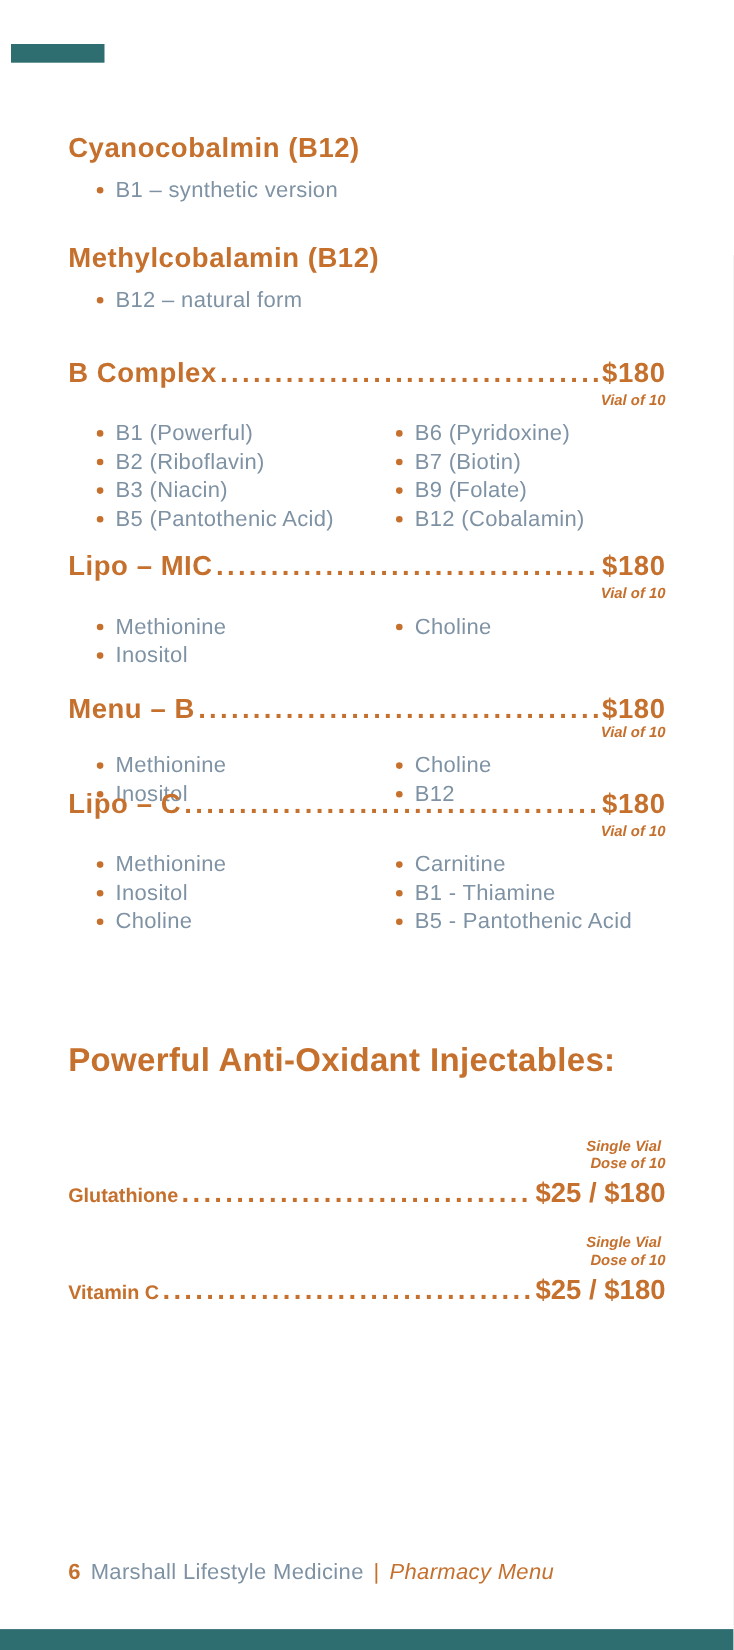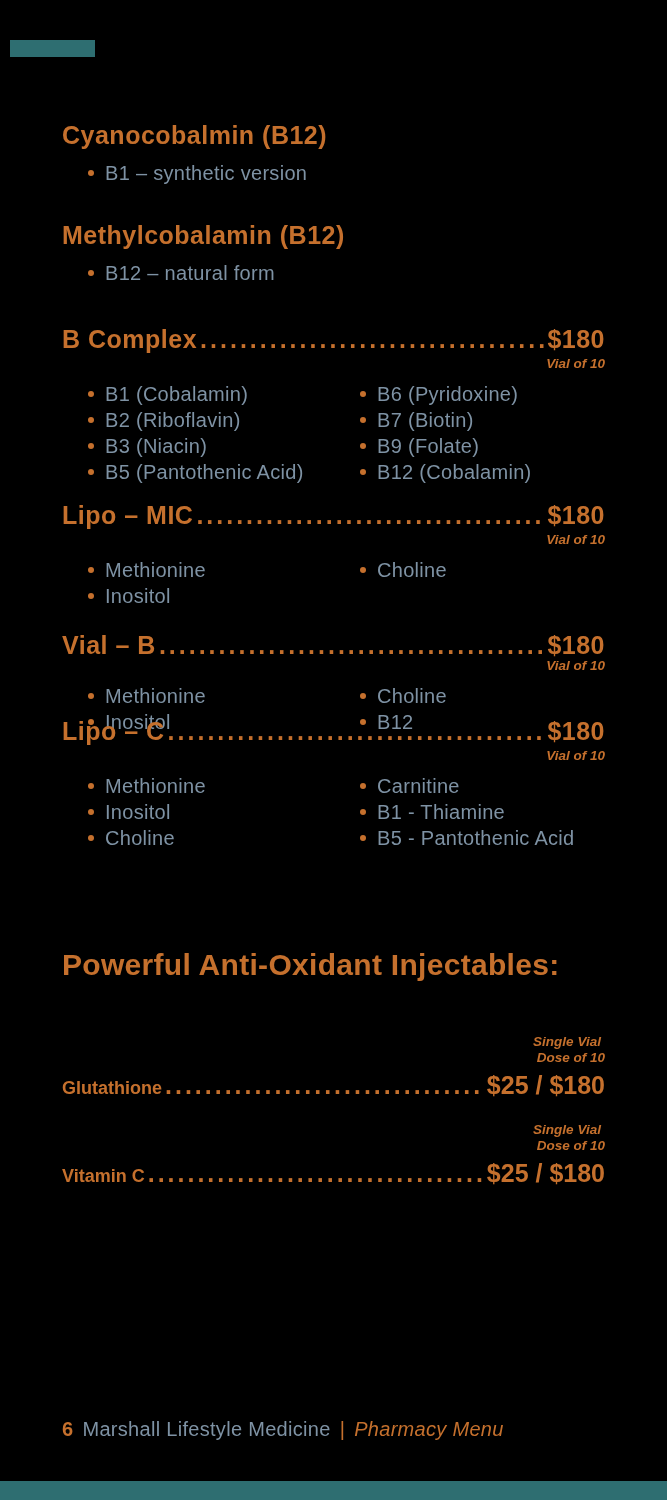--- a/index.html
+++ b/index.html
@@ -5,21 +5,21 @@
   :root{
     --orange:#c5702d;
     --gray:#7e92a4;
     --teal:#2e6e71;
   }
   *{margin:0;padding:0;box-sizing:border-box;}
   html,body{background:#e8e8e8;}
   .page{
     position:relative;
     width:667px;height:1500px;
-    background:#000000;
+    background:#ffffff;
     margin:0 auto;
     overflow:hidden;
     font-family:"Liberation Sans", sans-serif;
   }
   .top-accent{
     position:absolute;left:10px;top:40px;width:85px;height:17px;
     background:var(--teal);
   }
   .bottom-accent{
     position:absolute;left:0;bottom:0;width:667px;height:19px;
@@ -106,21 +106,21 @@
     <div class="price-line section-title">
       <span class="ttl">B Complex</span>
       <span class="leader">........................................................................................................</span>
       <span class="price">$180</span>
     </div>
     <div class="vial-note">Vial of 10</div>
     <div class="bullets">
       <div class="bcol left">
         <div class="bullet">
             <span class="dot"></span>
-            <span>B1 (Cobalamin)</span>
+            <span>B1 (Powerful)</span>
           </div>
         <div class="bullet">
             <span class="dot"></span>
             <span>B2 (Riboflavin)</span>
           </div>
         <div class="bullet">
             <span class="dot"></span>
             <span>B3 (Niacin)</span>
           </div>
         <div class="bullet">
@@ -171,21 +171,21 @@
         <div class="bullet">
             <span class="dot"></span>
             <span>Choline</span>
           </div>
       </div>
     </div>
   </div>
 
   <div class="sec" style="top:630px;">
     <div class="price-line section-title">
-      <span class="ttl">Vial – B</span>
+      <span class="ttl">Menu – B</span>
       <span class="leader">........................................................................................................</span>
       <span class="price">$180</span>
     </div>
     <div class="vial-note" style="margin-top:-2px;">Vial of 10</div>
     <div class="bullets">
       <div class="bcol left">
         <div class="bullet">
             <span class="dot"></span>
             <span>Methionine</span>
           </div>

